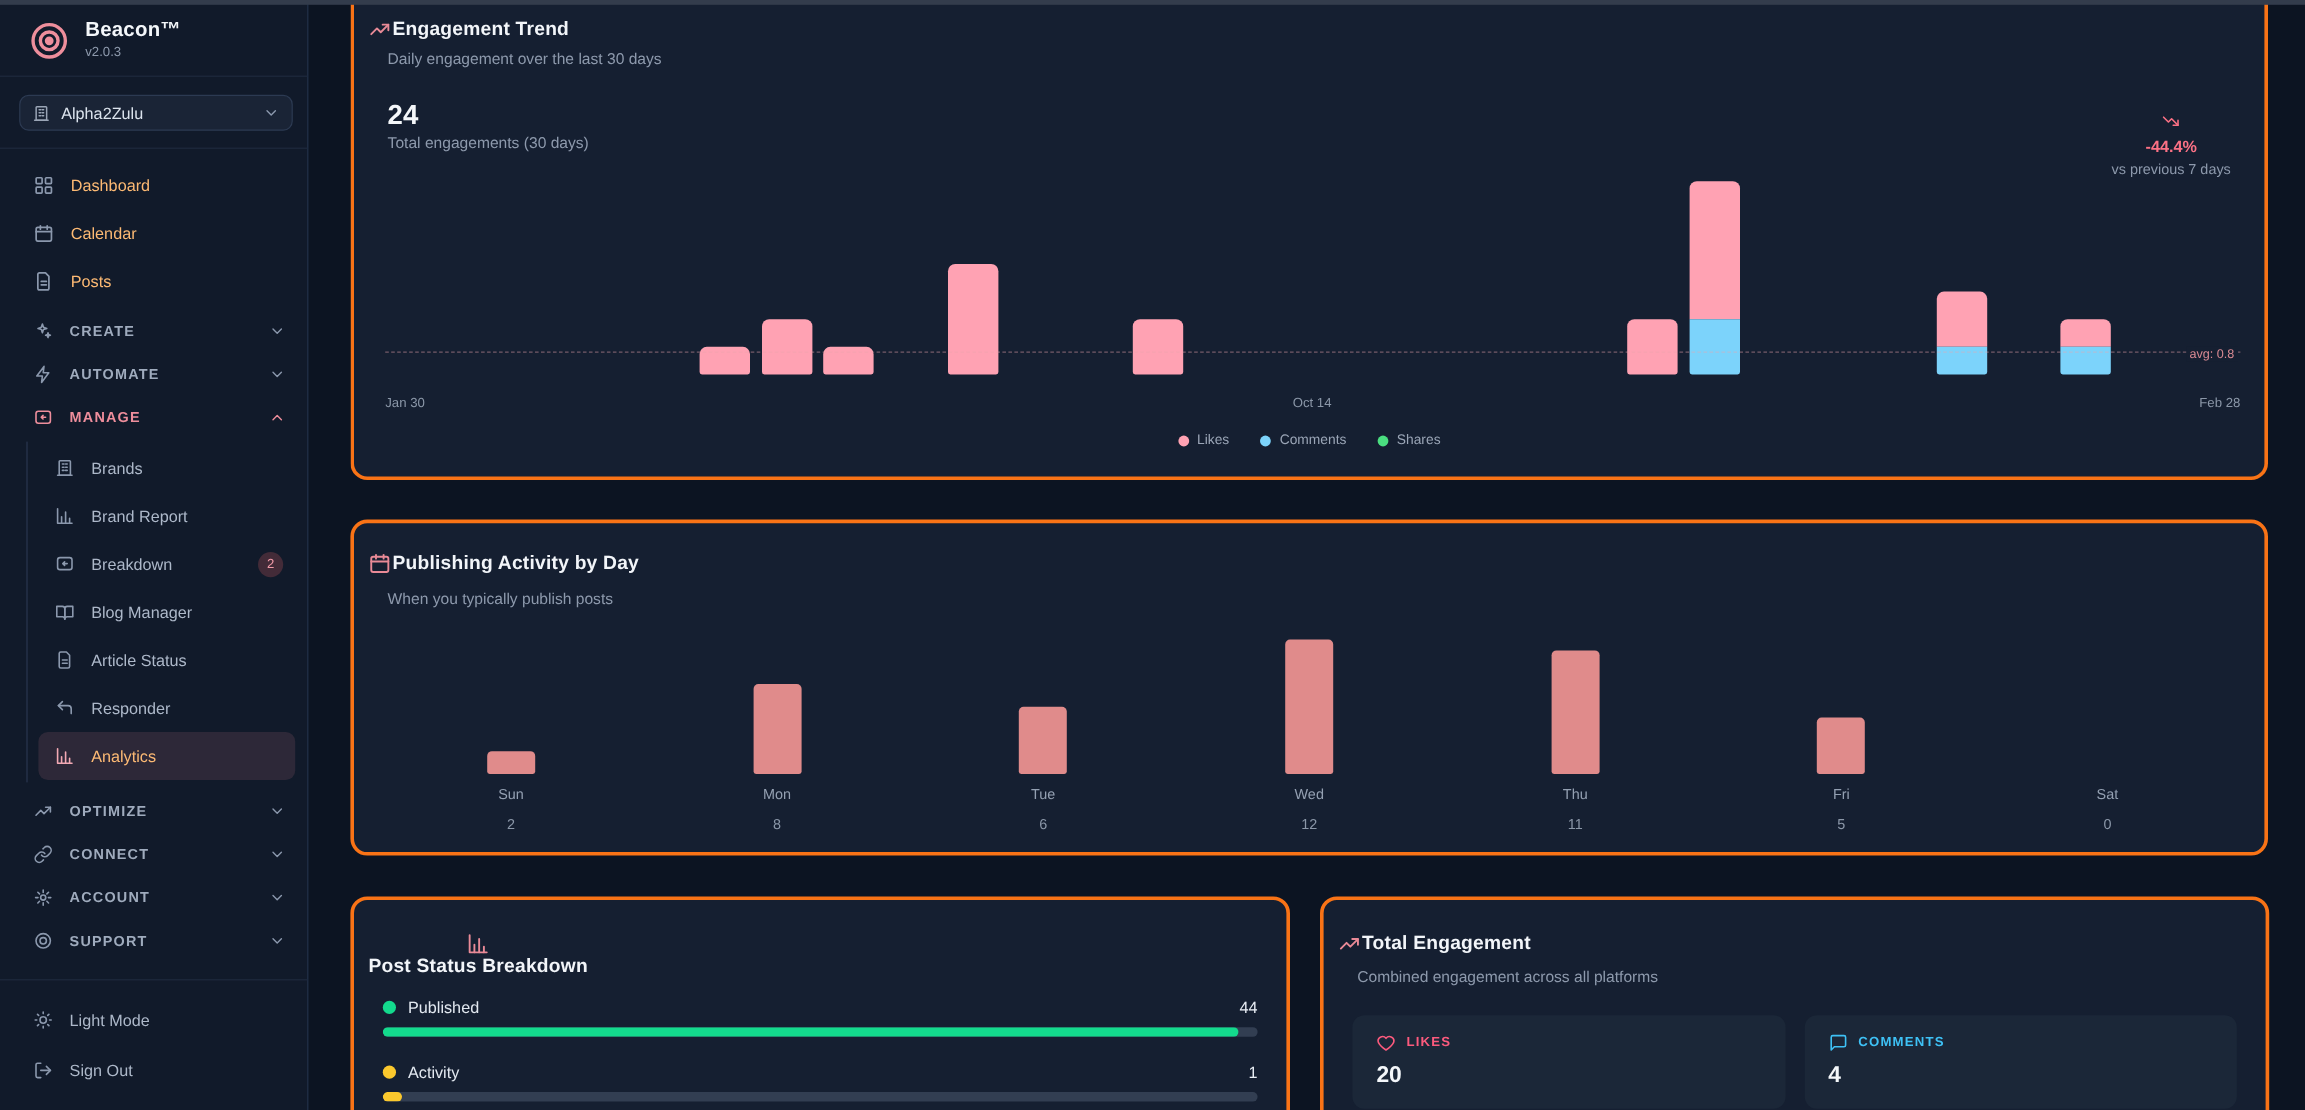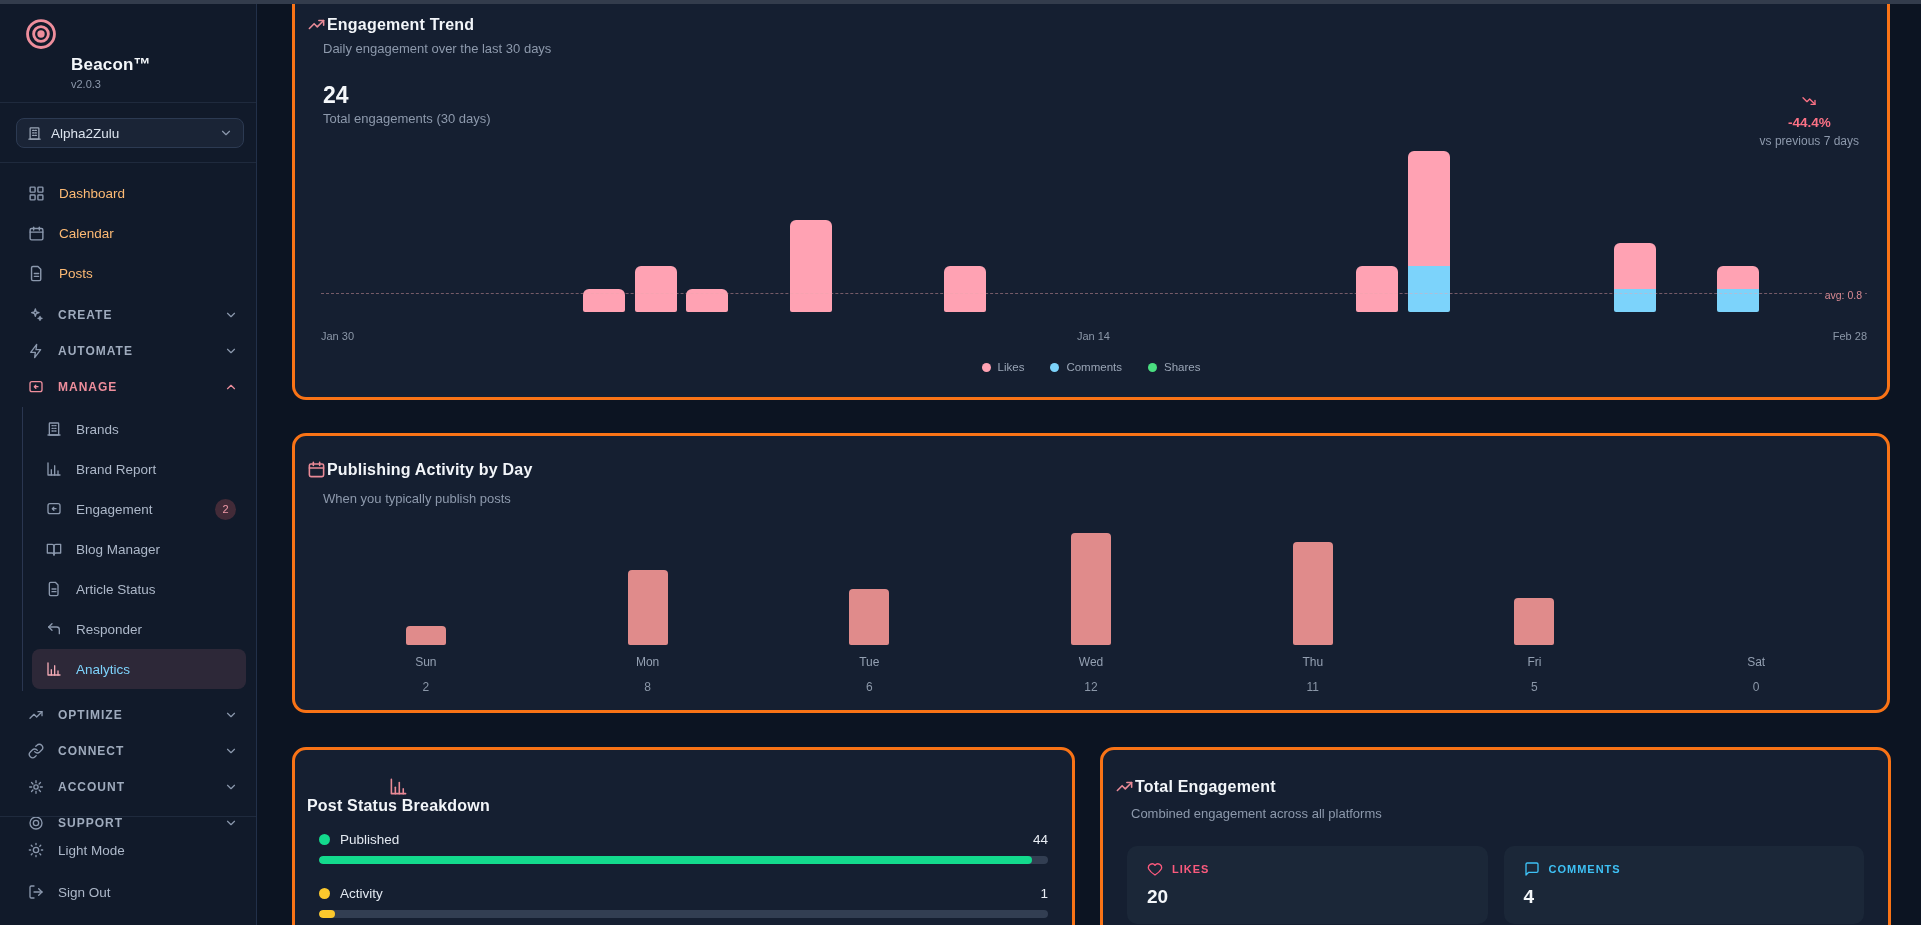--- a/index.html
+++ b/index.html
@@ -14,21 +14,21 @@
   .topstrip { position: absolute; left: 0; top: 0; width: 100%; height: 4px; background: #333c4c; z-index: 60; }
 
   
   .sidebar {
     position: absolute; left: 0; top: 0; width: 257px; height: 925px;
     background: #111a2a; border-right: 1px solid #223049; z-index: 10;
   }
   .logo-row { display: flex; align-items: flex-start; gap: 13px; padding: 15px 16px 12px 24px; }
   .logo-mark { width: 34px; height: 34px; flex: 0 0 34px; color: #ee8e9c; margin-top: 2px; }
   .logo-mark svg { width: 34px; height: 34px; }
-  .logo-name { font-size: 17px; font-weight: 700; color: #f4f7fa; letter-spacing: .2px; margin-top: 40px; }
+  .logo-name { font-size: 17px; font-weight: 700; color: #f4f7fa; letter-spacing: .2px; }
   .logo-version { font-size: 11px; color: #8d99ac; margin-top: 3px; }
   .side-divider { height: 1px; background: #1f2a3d; margin: 0; }
   .brand-box-wrap { padding: 15px 12px 14px 16px; }
   .brand-box {
     display: flex; align-items: center; gap: 9px; height: 30px; padding: 0 10px;
     background: #1a2436; border: 1px solid #2c3a52; border-radius: 8px; cursor: pointer;
   }
   .brand-box .bicon { width: 15px; height: 15px; color: #9aa5b6; flex: 0 0 15px; }
   .brand-box .bicon svg { width: 15px; height: 15px; }
   .brand-label { font-size: 13.5px; color: #dbe3ed; flex: 1; }
@@ -55,21 +55,21 @@
   .nav-section.accent, .nav-section.accent .nicon, .nav-section.accent .chev { color: #ee8e9c; }
 
   .sub-list { margin: 2px 0 6px 22px; border-left: 1px solid #2a3650; padding: 2px 10px 2px 0; }
   .sub-item {
     display: flex; align-items: center; gap: 14px; height: 40px; margin: 0 0 0 9px;
     padding: 0 10px 0 14px; border-radius: 8px; color: #adb8c9; font-size: 13.5px; cursor: pointer;
   }
   .sub-item .nicon { width: 16px; height: 16px; color: #8b98ad; flex: 0 0 16px; display: flex; }
   .sub-item .nicon svg { width: 16px; height: 16px; }
   .sub-item .sub-label { flex: 1; }
-  .sub-item.active { background: rgba(238,142,156,0.13); color: #7dd3fc; }
+  .sub-item.active { background: rgba(238,142,156,0.13); color: #fdba74; }
   .sub-item.active .nicon { color: #f2a9b4; }
   .badge {
     min-width: 21px; height: 21px; border-radius: 11px; background: #432b38; color: #f09aa8;
     font-size: 11px; display: flex; align-items: center; justify-content: center; padding: 0 6px;
   }
   .side-footer { position: absolute; left: 0; right: 0; bottom: 0; padding-bottom: 12px; }
   .side-footer .side-divider { margin-bottom: 12px; }
   .foot-item {
     display: flex; align-items: center; gap: 14px; height: 42px; padding: 0 18px 0 28px;
     color: #adb8c9; font-size: 13.5px; cursor: pointer;
@@ -275,21 +275,21 @@
             </span>
             <span class="sub-label">Brand Report</span>
           </div>
           <div class="sub-item">
             <span class="nicon">
               <svg viewBox="0 0 24 24" fill="none" stroke="currentColor" stroke-width="2" stroke-linecap="round" stroke-linejoin="round">
                 <rect x="3" y="4" width="18" height="15" rx="3"></rect>
                 <path d="M15 11.5H9.5m0 0l2.3-2.3M9.5 11.5l2.3 2.3"></path>
               </svg>
             </span>
-            <span class="sub-label">Engagement</span>
+            <span class="sub-label">Breakdown</span>
             <span class="badge">2</span>
           </div>
           <div class="sub-item">
             <span class="nicon">
               <svg viewBox="0 0 24 24" fill="none" stroke="currentColor" stroke-width="2" stroke-linecap="round" stroke-linejoin="round">
                 <path d="M2 5h7a3 3 0 0 1 3 3v13a3 3 0 0 0-3-3H2z"></path>
                 <path d="M22 5h-7a3 3 0 0 0-3 3v13a3 3 0 0 1 3-3h7z"></path>
               </svg>
             </span>
             <span class="sub-label">Blog Manager</span>
@@ -501,21 +501,21 @@
           <div class="trend-stack">
             <div style="height: 23px; background: rgb(255, 162, 179); border-radius: 6px 6px 0px 0px;"></div>
             <div style="height: 23px; background: rgb(124, 211, 251); border-radius: 0px 0px 2px 2px;"></div>
           </div>
         </div>
         <div class="trend-col"></div>
         <div class="trend-col"></div>
       </div>
     <div class="trend-xlabels">
         <span>Jan 30</span>
-        <span>Jan 14</span>
+        <span>Oct 14</span>
         <span>Feb 28</span>
       </div>
     <div class="trend-legend">
         <span class="legend-item">
           <span class="legend-dot" style="background: rgb(255, 162, 179);"></span>
           <span>Likes</span>
         </span>
         <span class="legend-item">
           <span class="legend-dot" style="background: rgb(124, 211, 251);"></span>
           <span>Comments</span>

